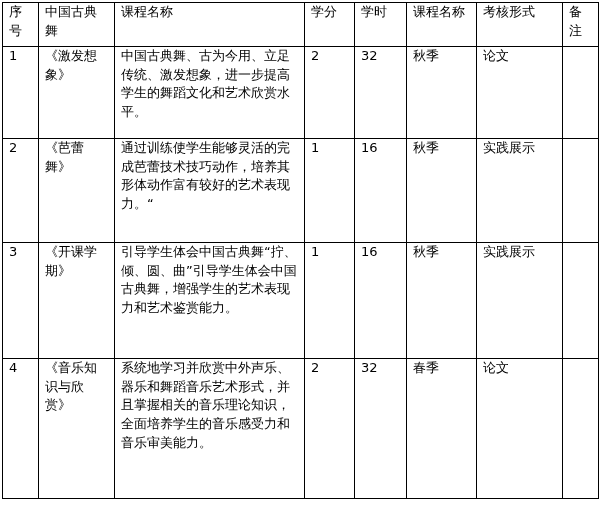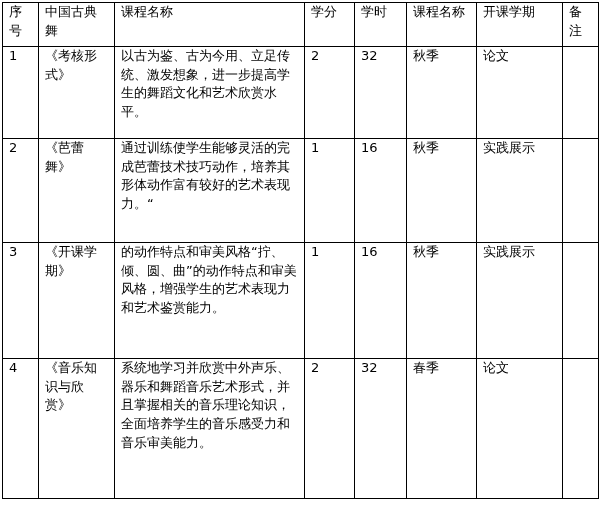--- a/index.html
+++ b/index.html
@@ -86,49 +86,49 @@
       <col class="c-remark">
     </colgroup>
     <thead>
       <tr>
         <td>序号</td>
         <td>中国古典舞</td>
         <td>课程名称</td>
         <td>学分</td>
         <td>学时</td>
         <td>课程名称</td>
-        <td>开课学期</td>
+        <td>考核形式</td>
         <td>备注</td>
       </tr>
     </thead>
     <tbody>
       <tr class="r1">
         <td class="row-seq">1</td>
-        <td class="name-cell">《考核形式》</td>
-        <td class="intro-cell">以古为鉴、古为今用、立足传统、激发想象，进一步提高学生的舞蹈文化和艺术欣赏水平。</td>
+        <td class="name-cell">《激发想象》</td>
+        <td class="intro-cell">中国古典舞、古为今用、立足传统、激发想象，进一步提高学生的舞蹈文化和艺术欣赏水平。</td>
         <td class="credit-cell">2</td>
         <td class="hours-cell">32</td>
         <td class="term-cell">秋季</td>
         <td class="exam-cell">论文</td>
         <td></td>
       </tr>
       <tr class="r2">
         <td class="row-seq">2</td>
         <td class="name-cell">《芭蕾舞》</td>
         <td class="intro-cell">通过训练使学生能够灵活的完成芭蕾技术技巧动作，培养其形体动作富有较好的艺术表现力。“</td>
         <td class="credit-cell">1</td>
         <td class="hours-cell">16</td>
         <td class="term-cell">秋季</td>
         <td class="exam-cell">实践展示</td>
         <td></td>
       </tr>
       <tr class="r3">
         <td class="row-seq">3</td>
         <td class="name-cell">《开课学期》</td>
-        <td class="intro-cell">的动作特点和审美风格“拧、倾、圆、曲”的动作特点和审美风格，增强学生的艺术表现力和艺术鉴赏能力。</td>
+        <td class="intro-cell">引导学生体会中国古典舞“拧、倾、圆、曲”引导学生体会中国古典舞，增强学生的艺术表现力和艺术鉴赏能力。</td>
         <td class="credit-cell">1</td>
         <td class="hours-cell">16</td>
         <td class="term-cell">秋季</td>
         <td class="exam-cell">实践展示</td>
         <td></td>
       </tr>
       <tr class="r4">
         <td class="row-seq">4</td>
         <td class="name-cell">《音乐知识与欣赏》</td>
         <td class="intro-cell">系统地学习并欣赏中外声乐、器乐和舞蹈音乐艺术形式，并且掌握相关的音乐理论知识，全面培养学生的音乐感受力和音乐审美能力。</td>

